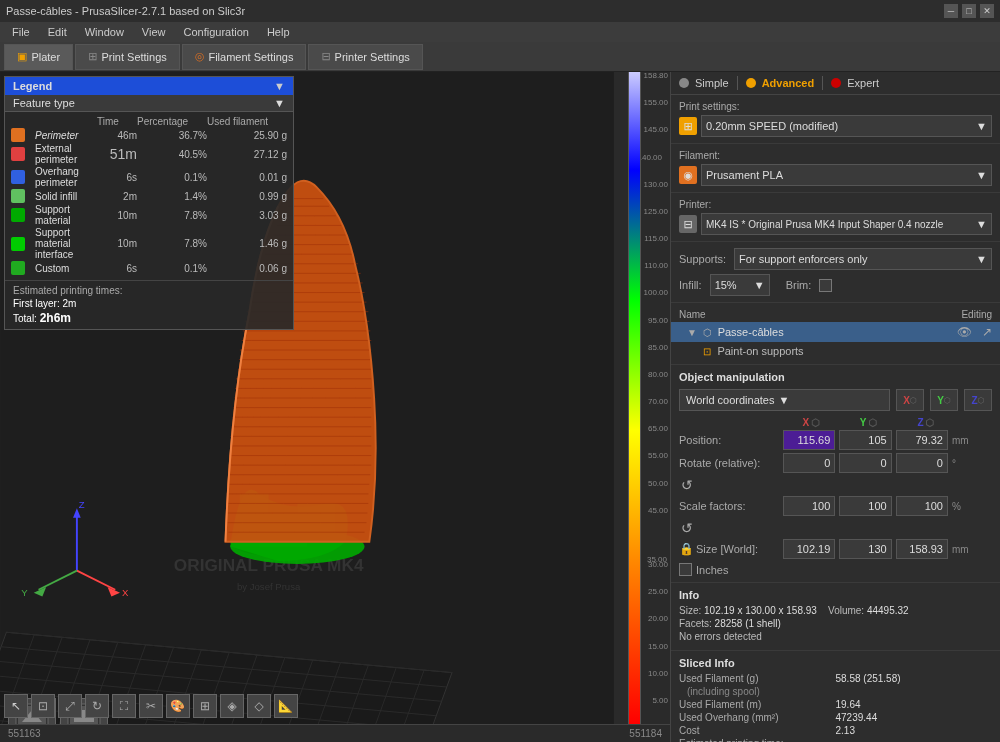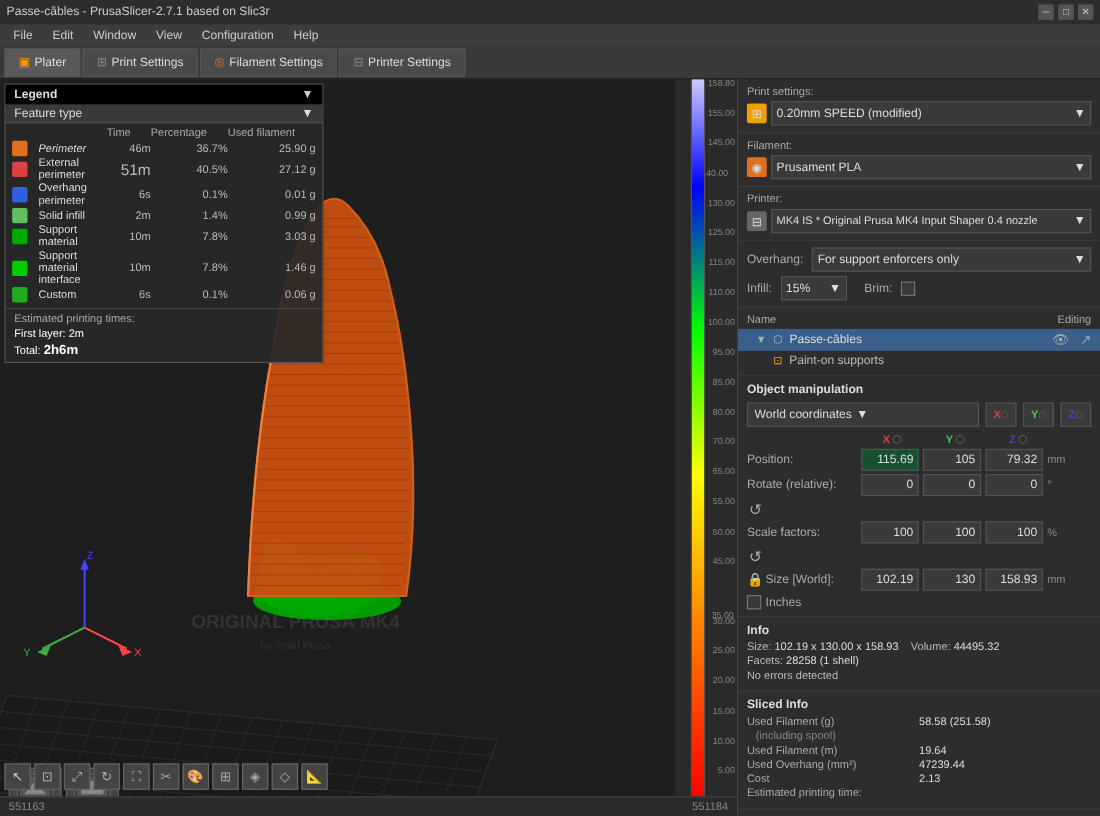--- a/index.html
+++ b/index.html
@@ -73,21 +73,21 @@
     .legend-panel {
       position: absolute;
       top: 4px;
       left: 4px;
       width: 290px;
       background: rgba(40,40,40,0.92);
       border: 1px solid #555;
       z-index: 10;
     }
     .legend-header {
-      background: #000000;
+      background: #1d4ed8;
       padding: 3px 8px;
       display: flex;
       align-items: center;
       justify-content: space-between;
       font-size: 11px;
       font-weight: bold;
     }
     .legend-header-arrow { color: #ccc; }
     .legend-dropdown {
       padding: 2px 8px;
@@ -548,20 +548,30 @@
     </div>
 
     <div class="status-bar">
       <span>551163</span>
       <span>551184</span>
     </div>
   </div>
 
   <div class="right-panel">
 
+    <div class="mode-buttons">
+      <div class="mode-dot" style="background:#888;"></div>
+      <span class="mode-label">Simple</span>
+      <div class="mode-separator"></div>
+      <div class="mode-dot" style="background:#f0a000;"></div>
+      <span class="mode-label" style="color:#f0a000;font-weight:bold;">Advanced</span>
+      <div class="mode-separator"></div>
+      <div class="mode-dot" style="background:#cc0000;"></div>
+      <span class="mode-label">Expert</span>
+    </div>
 
     <div class="section">
       <div class="section-label">Print settings:</div>
       <div class="dropdown-row">
         <div style="width:18px;height:18px;border-radius:2px;background:#f0a000;display:flex;align-items:center;justify-content:center;flex-shrink:0;">⊞</div>
         <div class="dropdown">
           <span>0.20mm SPEED (modified)</span>
           <span>▼</span>
         </div>
       </div>
@@ -584,21 +594,21 @@
         <div style="width:18px;height:18px;border-radius:2px;background:#666;display:flex;align-items:center;justify-content:center;flex-shrink:0;">⊟</div>
         <div class="dropdown">
           <span style="font-size:10px;">MK4 IS * Original Prusa MK4 Input Shaper 0.4 nozzle</span>
           <span>▼</span>
         </div>
       </div>
     </div>
 
     <div class="section">
       <div class="inline-row" style="margin-bottom:4px;">
-        <span class="inline-label">Overhang:</span>
+        <span class="inline-label">Supports:</span>
         <div class="dropdown" style="flex:1;">
           <span>For support enforcers only</span>
           <span>▼</span>
         </div>
       </div>
       <div class="inline-row">
         <span class="inline-label">Infill:</span>
         <div class="inline-dropdown">
           <span>15%</span>
           <span>▼</span>
@@ -651,21 +661,21 @@
       <div style="display:grid;grid-template-columns:102px 1fr 1fr 1fr 36px;gap:3px;align-items:center;margin-bottom:2px;">
         <div></div>
         <div style="text-align:center;color:#cc4444;font-size:10px;font-weight:bold;display:flex;align-items:center;justify-content:center;gap:2px;">X <span style="color:#555;">⬡</span></div>
         <div style="text-align:center;color:#44cc44;font-size:10px;font-weight:bold;display:flex;align-items:center;justify-content:center;gap:2px;">Y <span style="color:#555;">⬡</span></div>
         <div style="text-align:center;color:#4444cc;font-size:10px;font-weight:bold;display:flex;align-items:center;justify-content:center;gap:2px;">Z <span style="color:#555;">⬡</span></div>
         <div></div>
       </div>
 
       <div class="manip-row">
         <span class="manip-label">Position:</span>
-        <input class="manip-input" type="text" readonly="" style="background: #14532d; border: 1px solid rgb(85, 85, 85); color: rgb(221, 221, 221); height: 20px; font-size: 11px; text-align: right; padding: 0px 4px; width: 100%;" value="115.69">
+        <input class="manip-input" type="text" readonly="" style="background: #4c1d95; border: 1px solid rgb(85, 85, 85); color: rgb(221, 221, 221); height: 20px; font-size: 11px; text-align: right; padding: 0px 4px; width: 100%;" value="115.69">
         <input class="manip-input" type="text" readonly="" style="background: rgb(58, 58, 58); border: 1px solid rgb(85, 85, 85); color: rgb(221, 221, 221); height: 20px; font-size: 11px; text-align: right; padding: 0px 4px; width: 100%;" value="105">
         <input class="manip-input" type="text" readonly="" style="background: rgb(58, 58, 58); border: 1px solid rgb(85, 85, 85); color: rgb(221, 221, 221); height: 20px; font-size: 11px; text-align: right; padding: 0px 4px; width: 100%;" value="79.32">
         <span class="manip-unit">mm</span>
       </div>
 
       <div class="manip-row">
         <span class="manip-label">Rotate (relative):</span>
         <input class="manip-input" type="text" readonly="" style="background: rgb(58, 58, 58); border: 1px solid rgb(85, 85, 85); color: rgb(221, 221, 221); height: 20px; font-size: 11px; text-align: right; padding: 0px 4px; width: 100%;" value="0">
         <input class="manip-input" type="text" readonly="" style="background: rgb(58, 58, 58); border: 1px solid rgb(85, 85, 85); color: rgb(221, 221, 221); height: 20px; font-size: 11px; text-align: right; padding: 0px 4px; width: 100%;" value="0">
         <input class="manip-input" type="text" readonly="" style="background: rgb(58, 58, 58); border: 1px solid rgb(85, 85, 85); color: rgb(221, 221, 221); height: 20px; font-size: 11px; text-align: right; padding: 0px 4px; width: 100%;" value="0">

